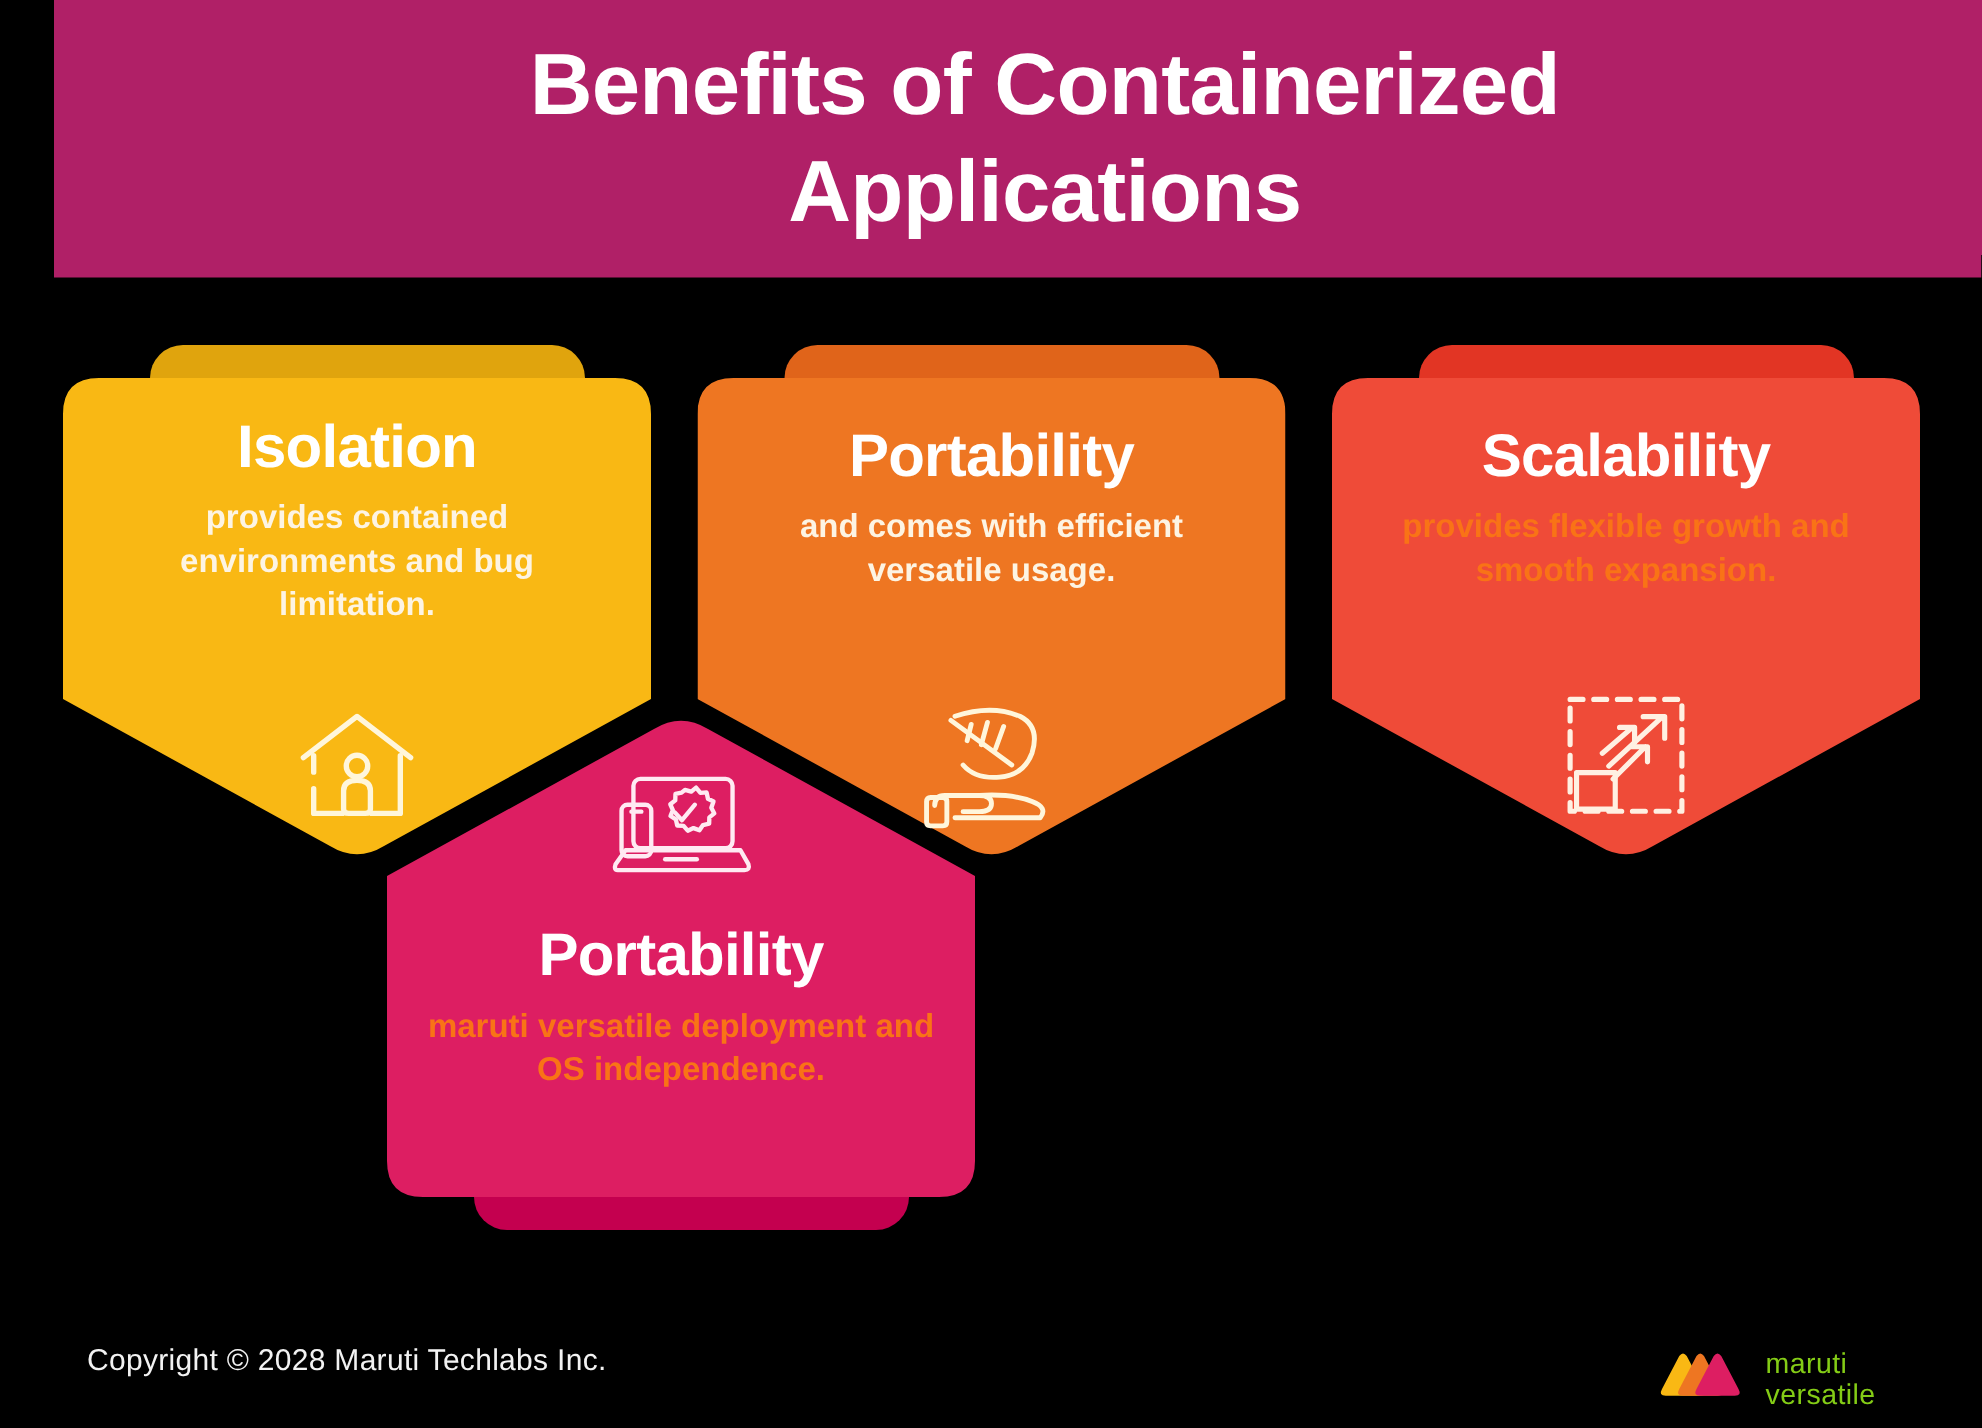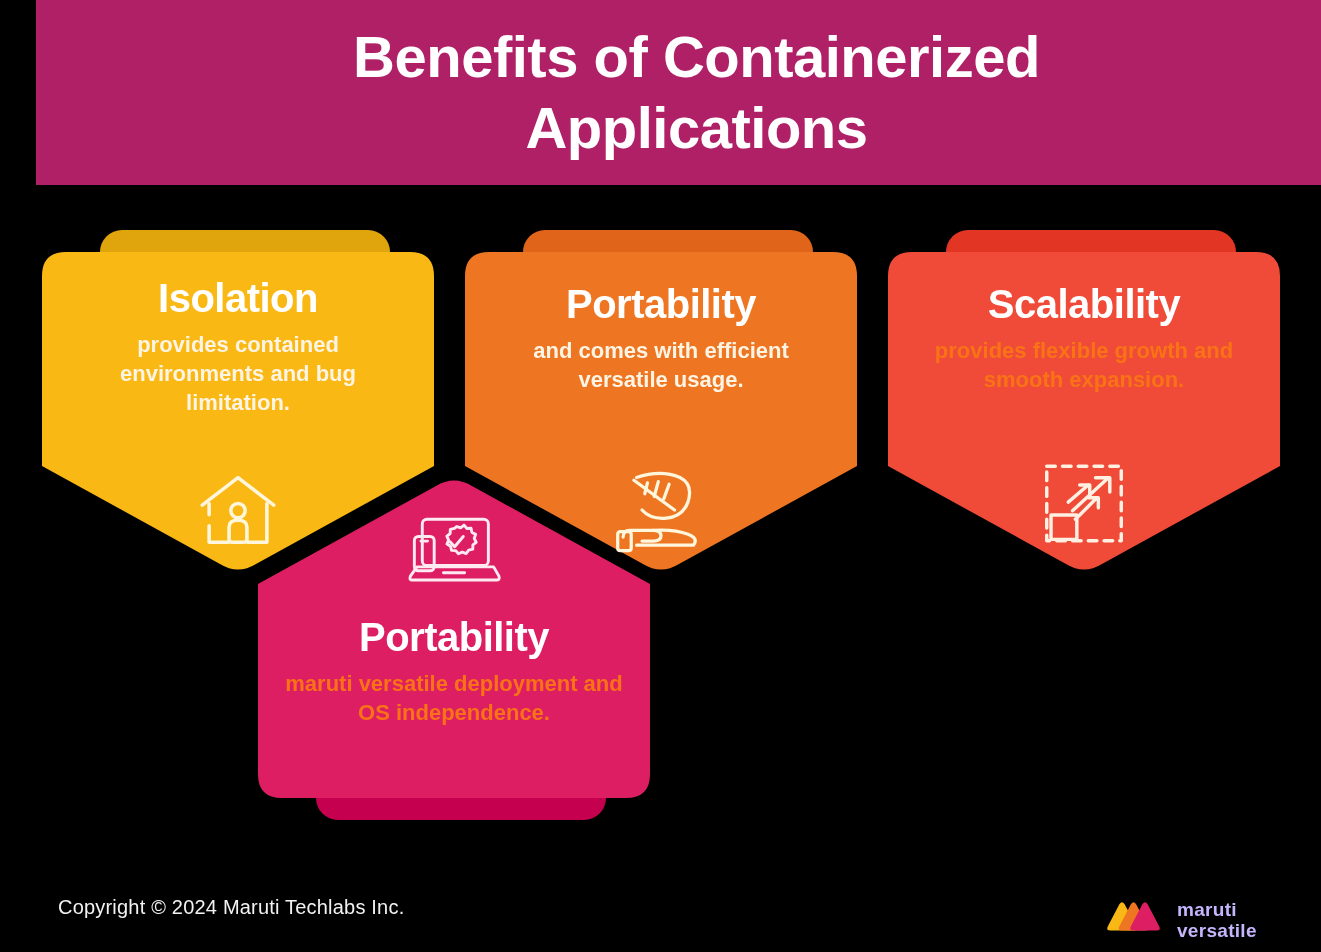--- a/index.html
+++ b/index.html
@@ -97,22 +97,22 @@
     position: absolute;
     left: 1105px;
     top: 893px;
     width: 172px;
     height: 54px;
     display: flex;
     align-items: center;
     gap: 10px;
   }
   #logo-wordmark {
-    color: #c4b5fd;
-    font-weight: bold;
+    color: #84cc16;
+    font-weight: normal;
     font-size: 19px;
     line-height: 1.12;
     letter-spacing: 0.3px;
   }
 </style>
 </head>
 <body>
 
 <div id="canvas">
 
@@ -198,21 +198,21 @@
         <path d="M11 20.5 L16 20.5"></path>
         <g transform="translate(38,22)">
           <path d="M0,-12.5 L3.2,-11.6 L5.6,-13.6 L7.8,-11 L10.9,-11.2 L11.6,-8 L14.4,-6.6 L13.3,-3.5 L14.8,-0.6 L12.3,1.4 L12.2,4.6 L9.1,5.3 L7.3,7.9 L4.3,6.8 L1.4,8.1 L-0.7,5.7 L-3.9,5.5 L-4.6,2.4 L-7.3,0.7 L-6.1,-2.3 L-7.4,-5.2 L-4.9,-7.2 L-4.8,-10.4 L-1.7,-11.1 Z"></path>
         </g>
         <path d="M33 21 L36.5 24.8 L43 17"></path>
       </svg>
     </div>
   </div>
 
 
-  <div id="copyright">Copyright © 2024 Maruti Techlabs Inc.</div>
+  <div id="copyright">Copyright © 2028 Maruti Techlabs Inc.</div>
 
   <div id="logo">
     <svg width="62" height="42" viewBox="0 0 62 42">
       <path d="M14.5 5 Q17 1.5 19.5 5 L31 27 Q33.5 31.5 28.5 31.5 L5.5 31.5 Q0.5 31.5 3 27 Z" fill="#F9B814"></path>
       <path d="M26 5 Q28.5 1.5 31 5 L42.5 27 Q45 31.5 40 31.5 L17 31.5 Q12 31.5 14.5 27 Z" fill="#EE7622"></path>
       <path d="M37.5 5 Q40 1.5 42.5 5 L54 27 Q56.5 31.5 51.5 31.5 L28.5 31.5 Q23.5 31.5 26 27 Z" fill="#DD1E62"></path>
     </svg>
     <div id="logo-wordmark">
       <div>maruti</div>
       <div>versatile</div>

